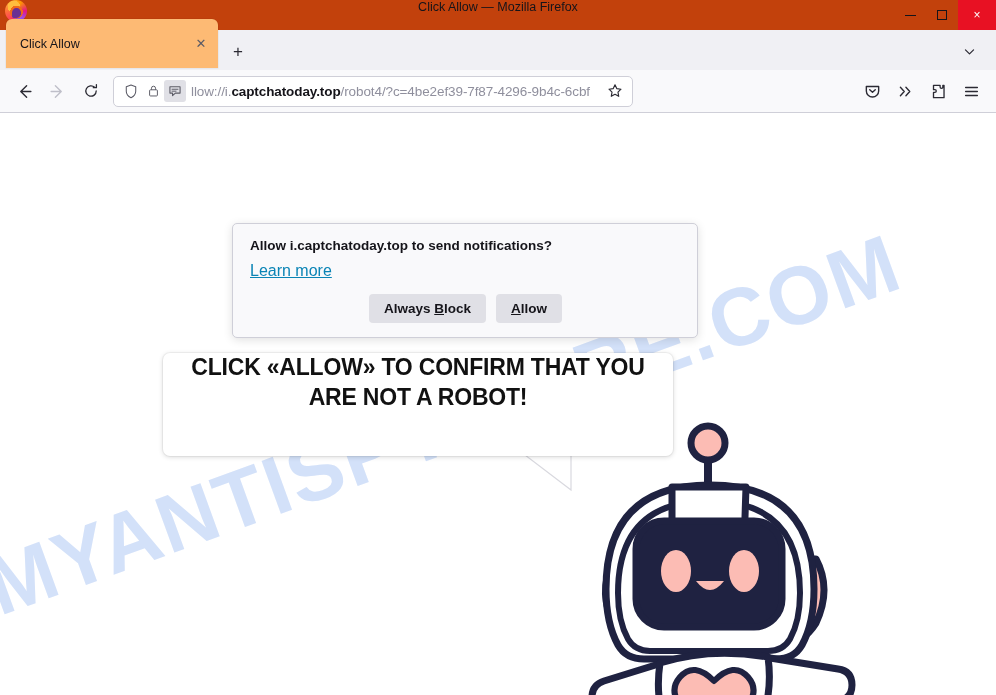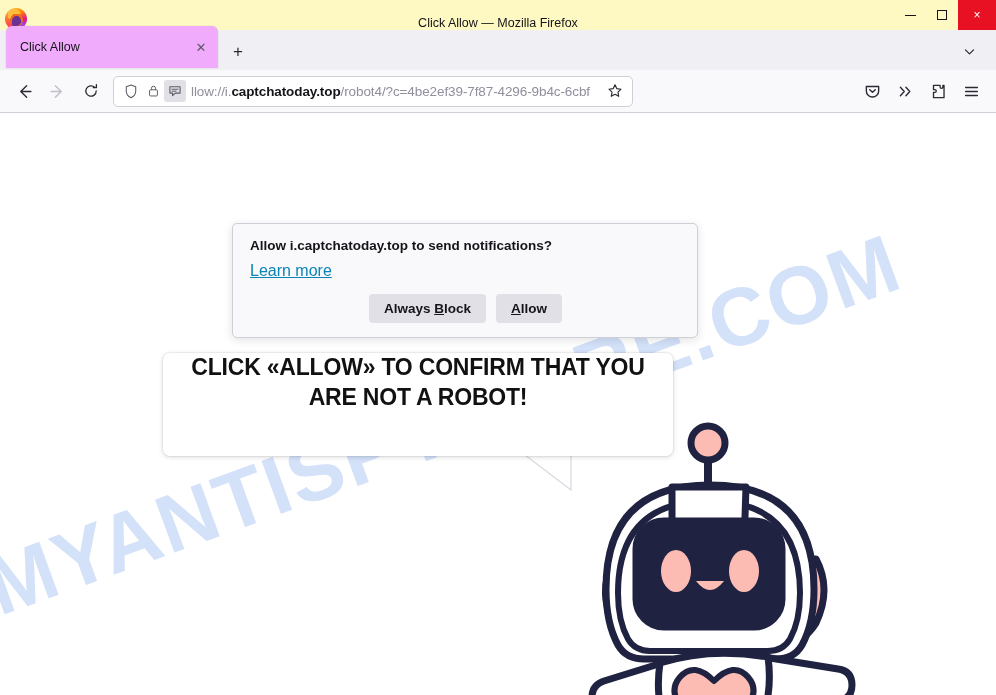--- a/index.html
+++ b/index.html
@@ -15,23 +15,23 @@
     width: 996px; height: 695px;
     background: #f0f0f4;
     display: flex;
     flex-direction: column;
   }
 
   
   .titlebar {
     position: relative;
     height: 30px;
-    background: #fef9c3;
-    display: flex;
-    align-items: flex-end;
+    background: #c2410c;
+    display: flex;
+    align-items: flex-start;
     flex: 0 0 30px;
   }
   .ff-logo {
     width: 22px; height: 22px;
     margin-left: 5px;
     border-radius: 50%;
     background:
       radial-gradient(circle at 58% 62%, #5b2b8f 0 16%, rgba(91,43,143,0) 17%),
       radial-gradient(circle at 52% 55%, #f06a1b 0 38%, rgba(240,106,27,0) 39%),
       radial-gradient(circle at 40% 30%, #ffbd3e 0 30%, rgba(255,189,62,0) 31%),
@@ -79,22 +79,22 @@
   .tabstrip {
     height: 40px;
     background: #f0f0f4;
     display: flex;
     align-items: flex-end;
     padding: 0 6px 2px 6px;
     position: relative;
     flex: 0 0 40px;
   }
   .tab {
-    width: 212px; height: 42px;
-    background: #f0abfc;
+    width: 212px; height: 49px;
+    background: #fdba74;
     border-radius: 6px 6px 0 0;
     display: flex;
     align-items: center;
     padding: 0 8px 0 14px;
     box-shadow: 0 0 0 0.5px rgba(0,0,0,.07);
   }
   .tab-title {
     font-size: 12.5px;
     color: #15141a;
     white-space: nowrap;

